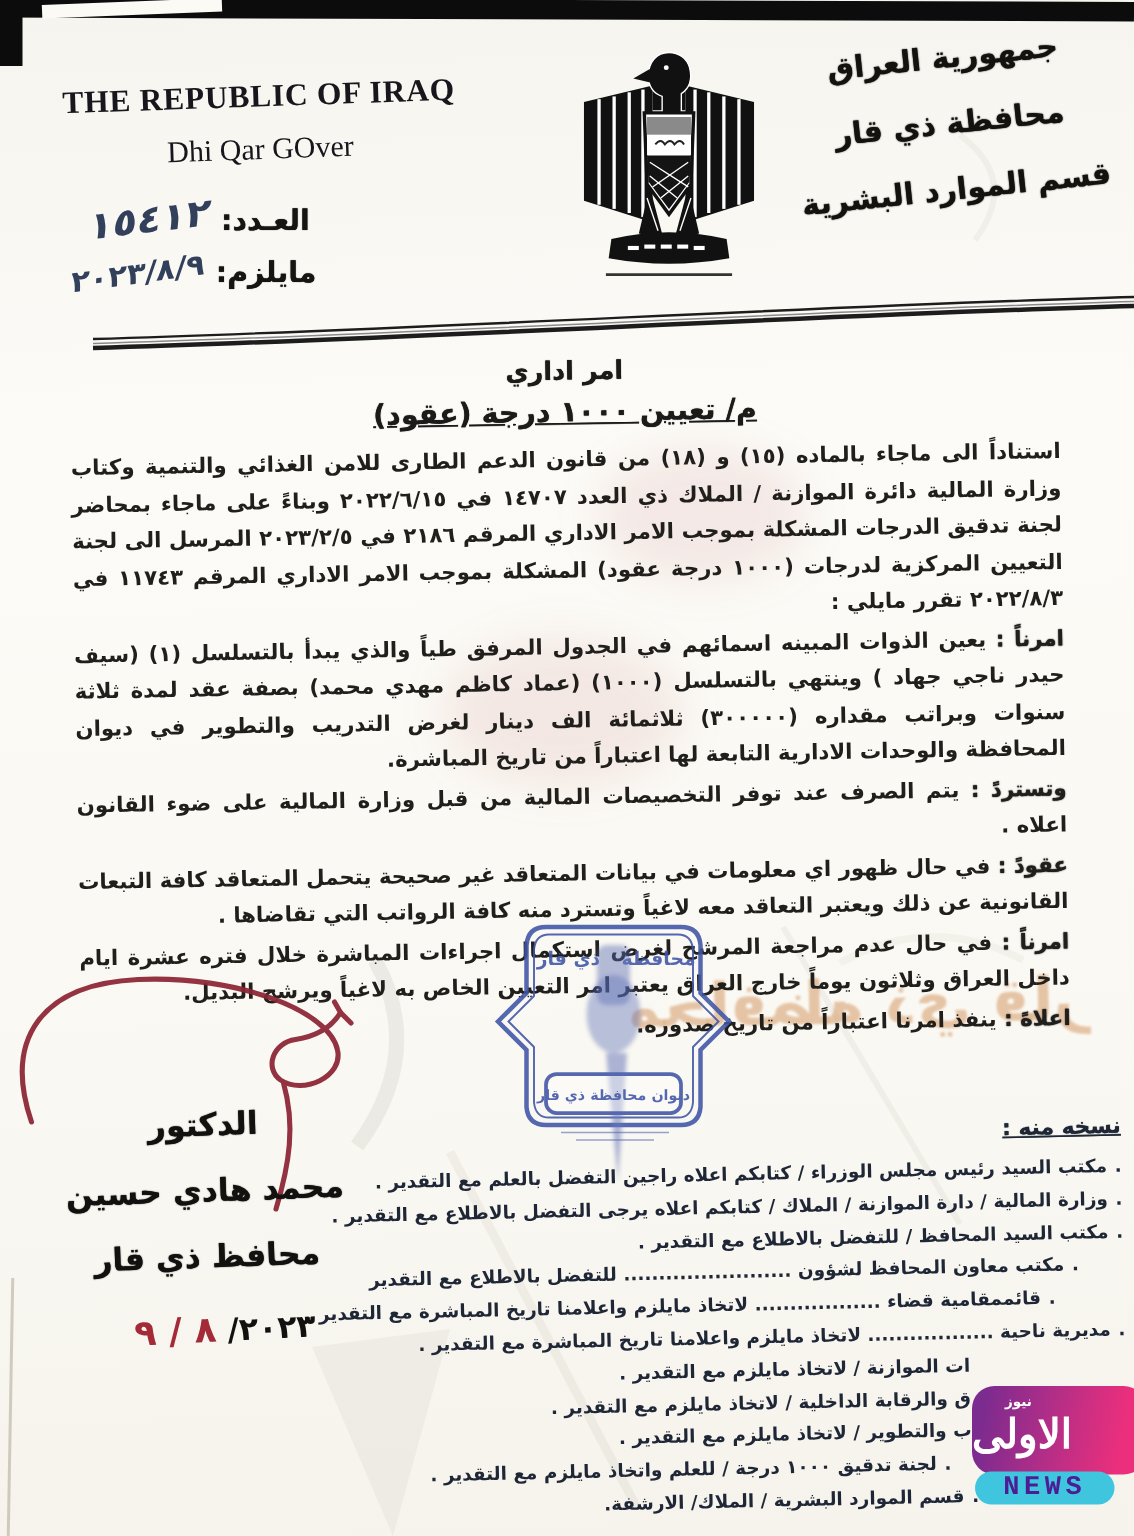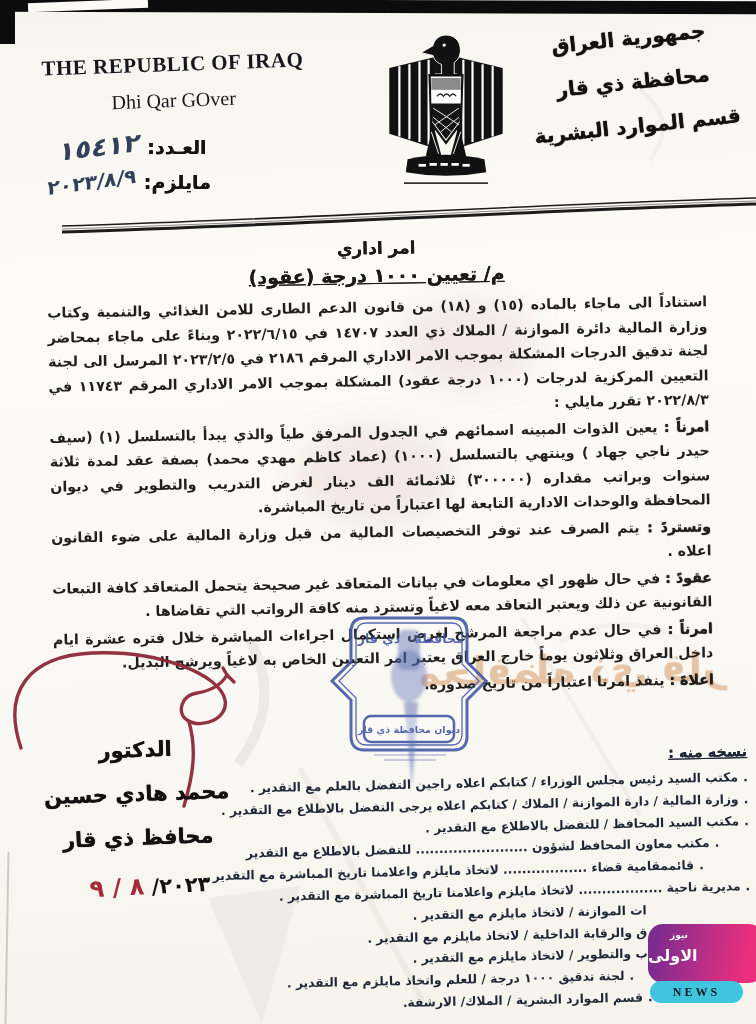--- a/index.html
+++ b/index.html
@@ -56,25 +56,25 @@
   .dist-item{font-size:12.3px;font-weight:bold;line-height:21.8px;white-space:nowrap;overflow:visible;}
   .dist-item .bullet{margin-left:5px;}
   .pad-a{padding-right:104px;}
   .pad-b{padding-right:118px;}
   .pad-c{padding-right:100px;}
   
   #news-logo{left:646px;top:924px;width:102px;height:82px;z-index:8;}
   #news-square{position:absolute;left:2px;top:0;width:116px;height:59px;border-radius:15px;
     background:linear-gradient(100deg,#7c2b8f 8%,#b32e87 45%,#ec2f7c 85%);
     display:flex;align-items:center;justify-content:flex-start;}
-  #news-square .big{color:#fff;font-size:16px;font-weight:bold;transform:translateY(2px);}
+  #news-square .big{color:#fff;font-size:27px;font-weight:bold;transform:translateY(2px);font-family:Liberation Serif, serif;}
   #news-square .small{position:absolute;top:6px;left:22px;color:#fff;font-size:9px;font-weight:bold;}
   #news-banner{position:absolute;left:4px;top:57px;width:93px;height:22px;border-radius:11px;
     background:#3fc6de;display:flex;align-items:center;justify-content:center;
-    color:#0f172a;font-size:12px;font-weight:bold;letter-spacing:3px;font-family:Liberation Serif, serif;}
+    color:#4c1d95;font-size:18px;font-weight:bold;letter-spacing:3px;font-family:Liberation Mono, monospace;}
 </style>
 </head>
 <body>
 
 <div id="page">
 
   <div id="top-bar" class="abs"></div>
   <div id="top-corner" class="abs"></div>
   <div id="top-gap" class="abs"></div>
   <div id="left-edge" class="abs"></div>

